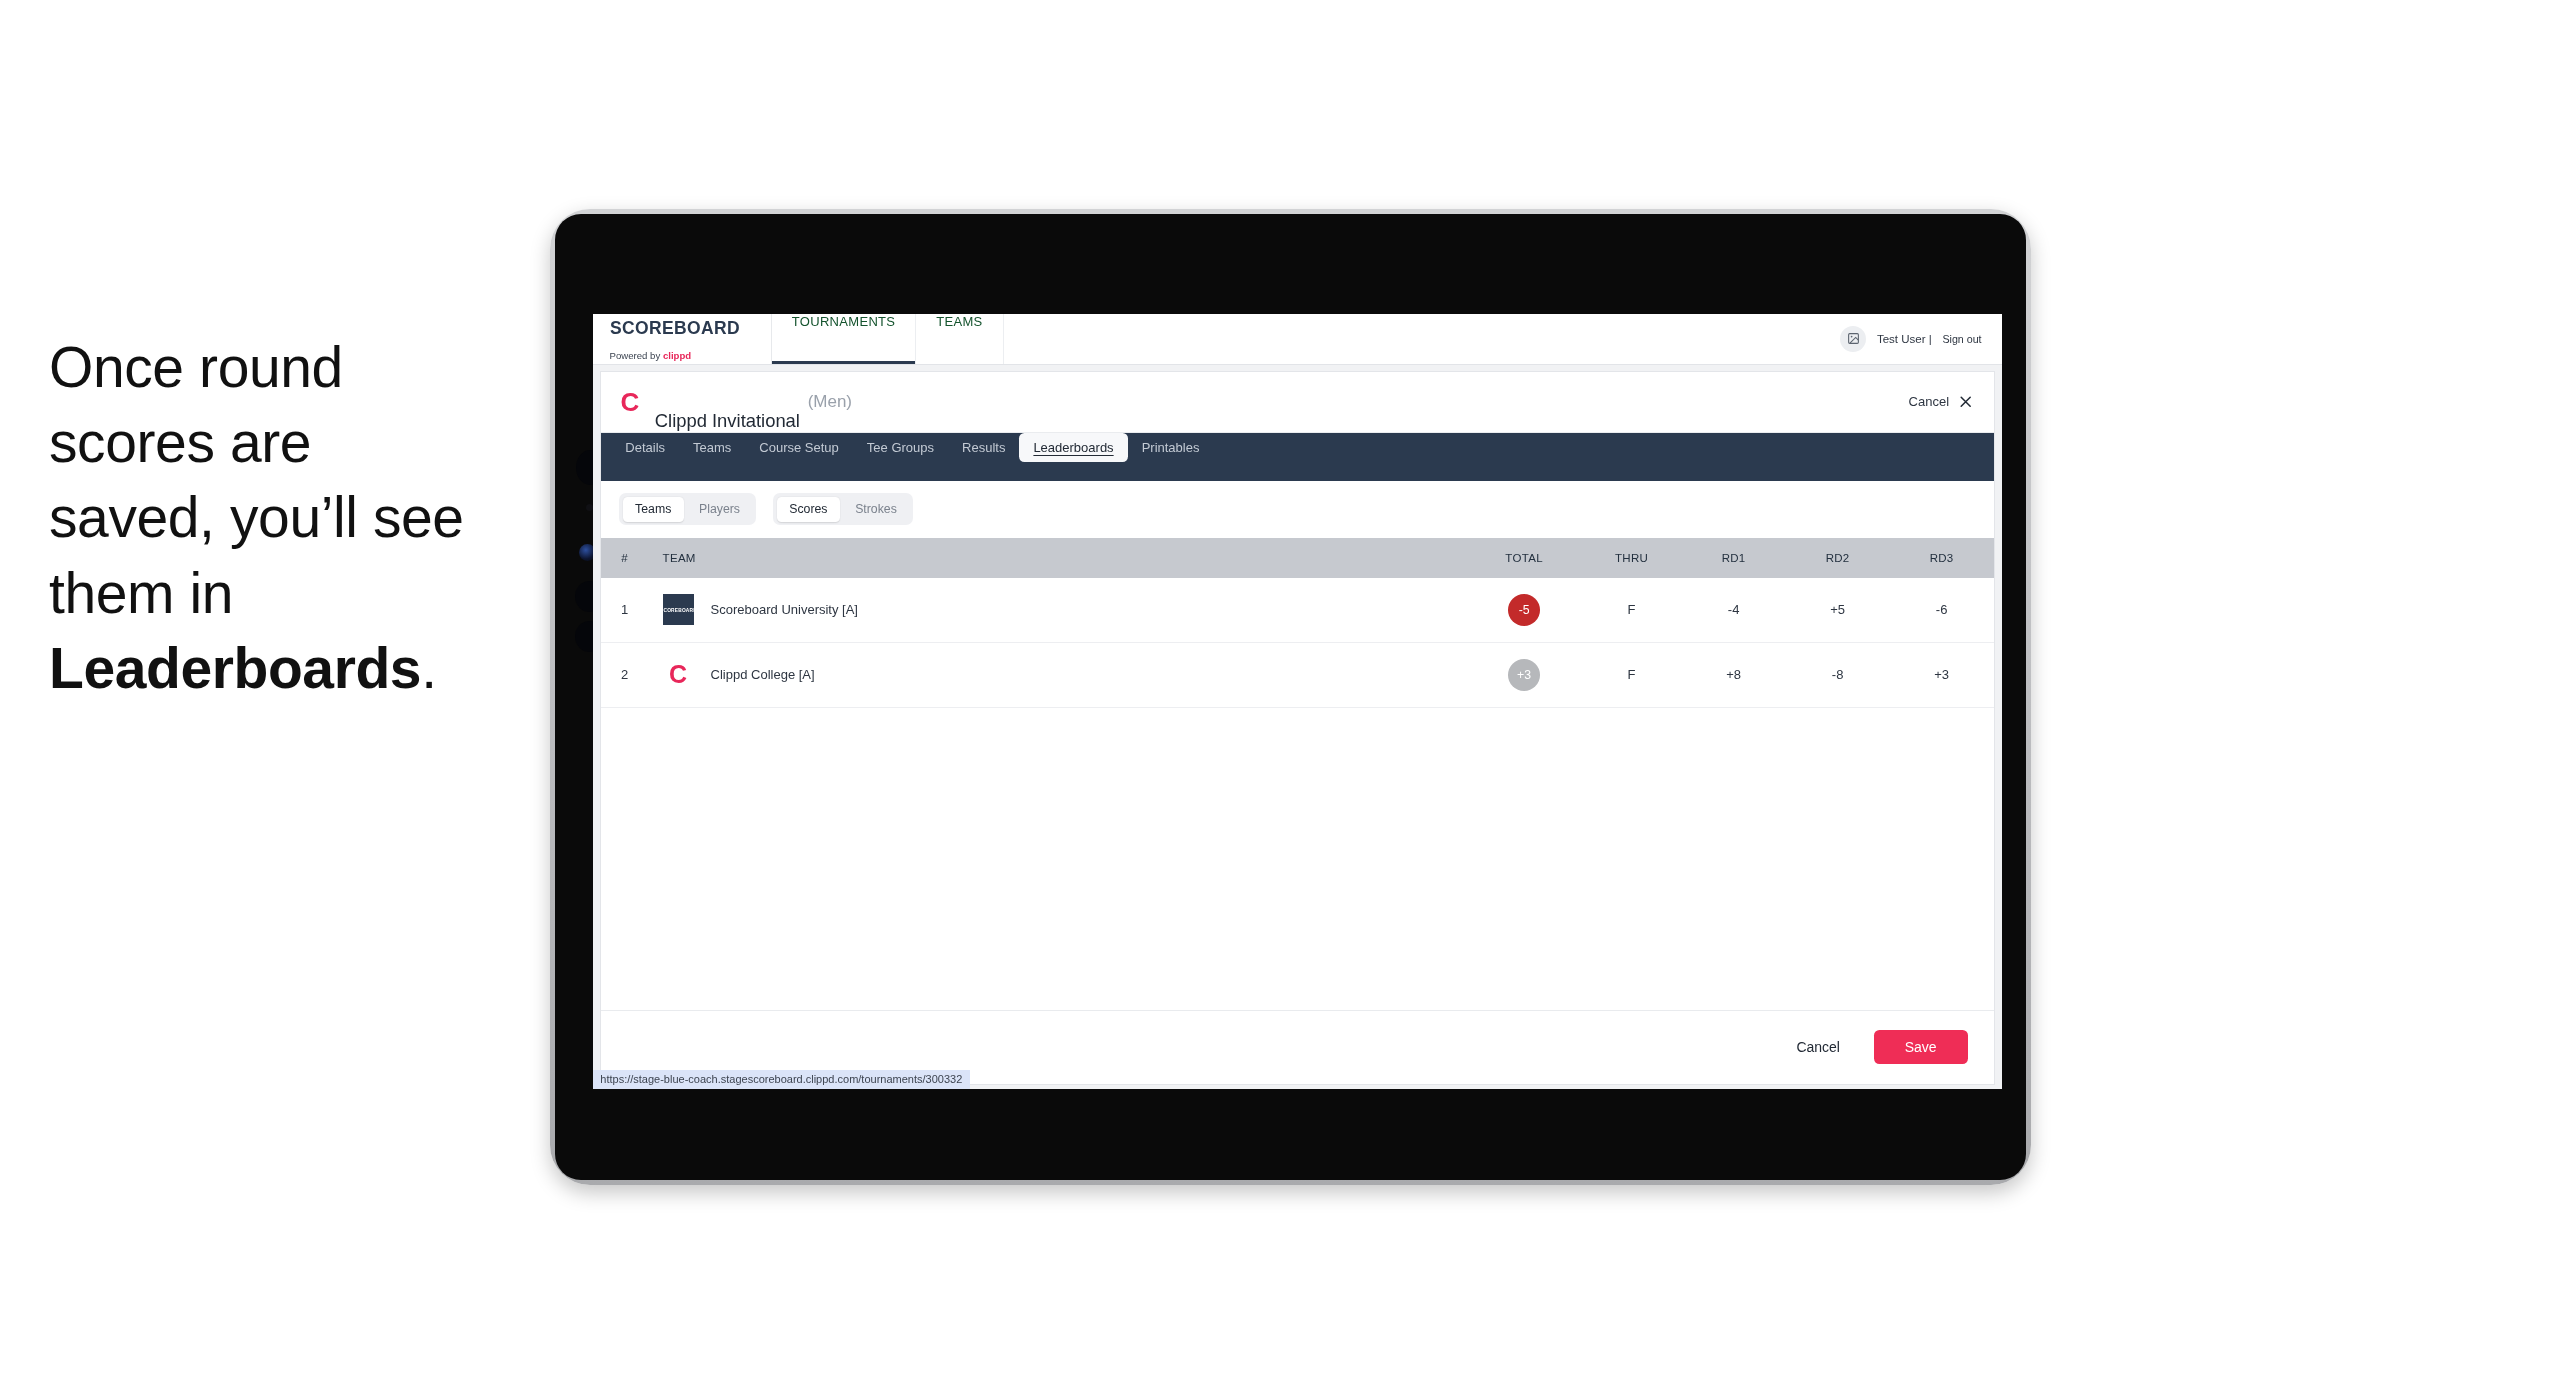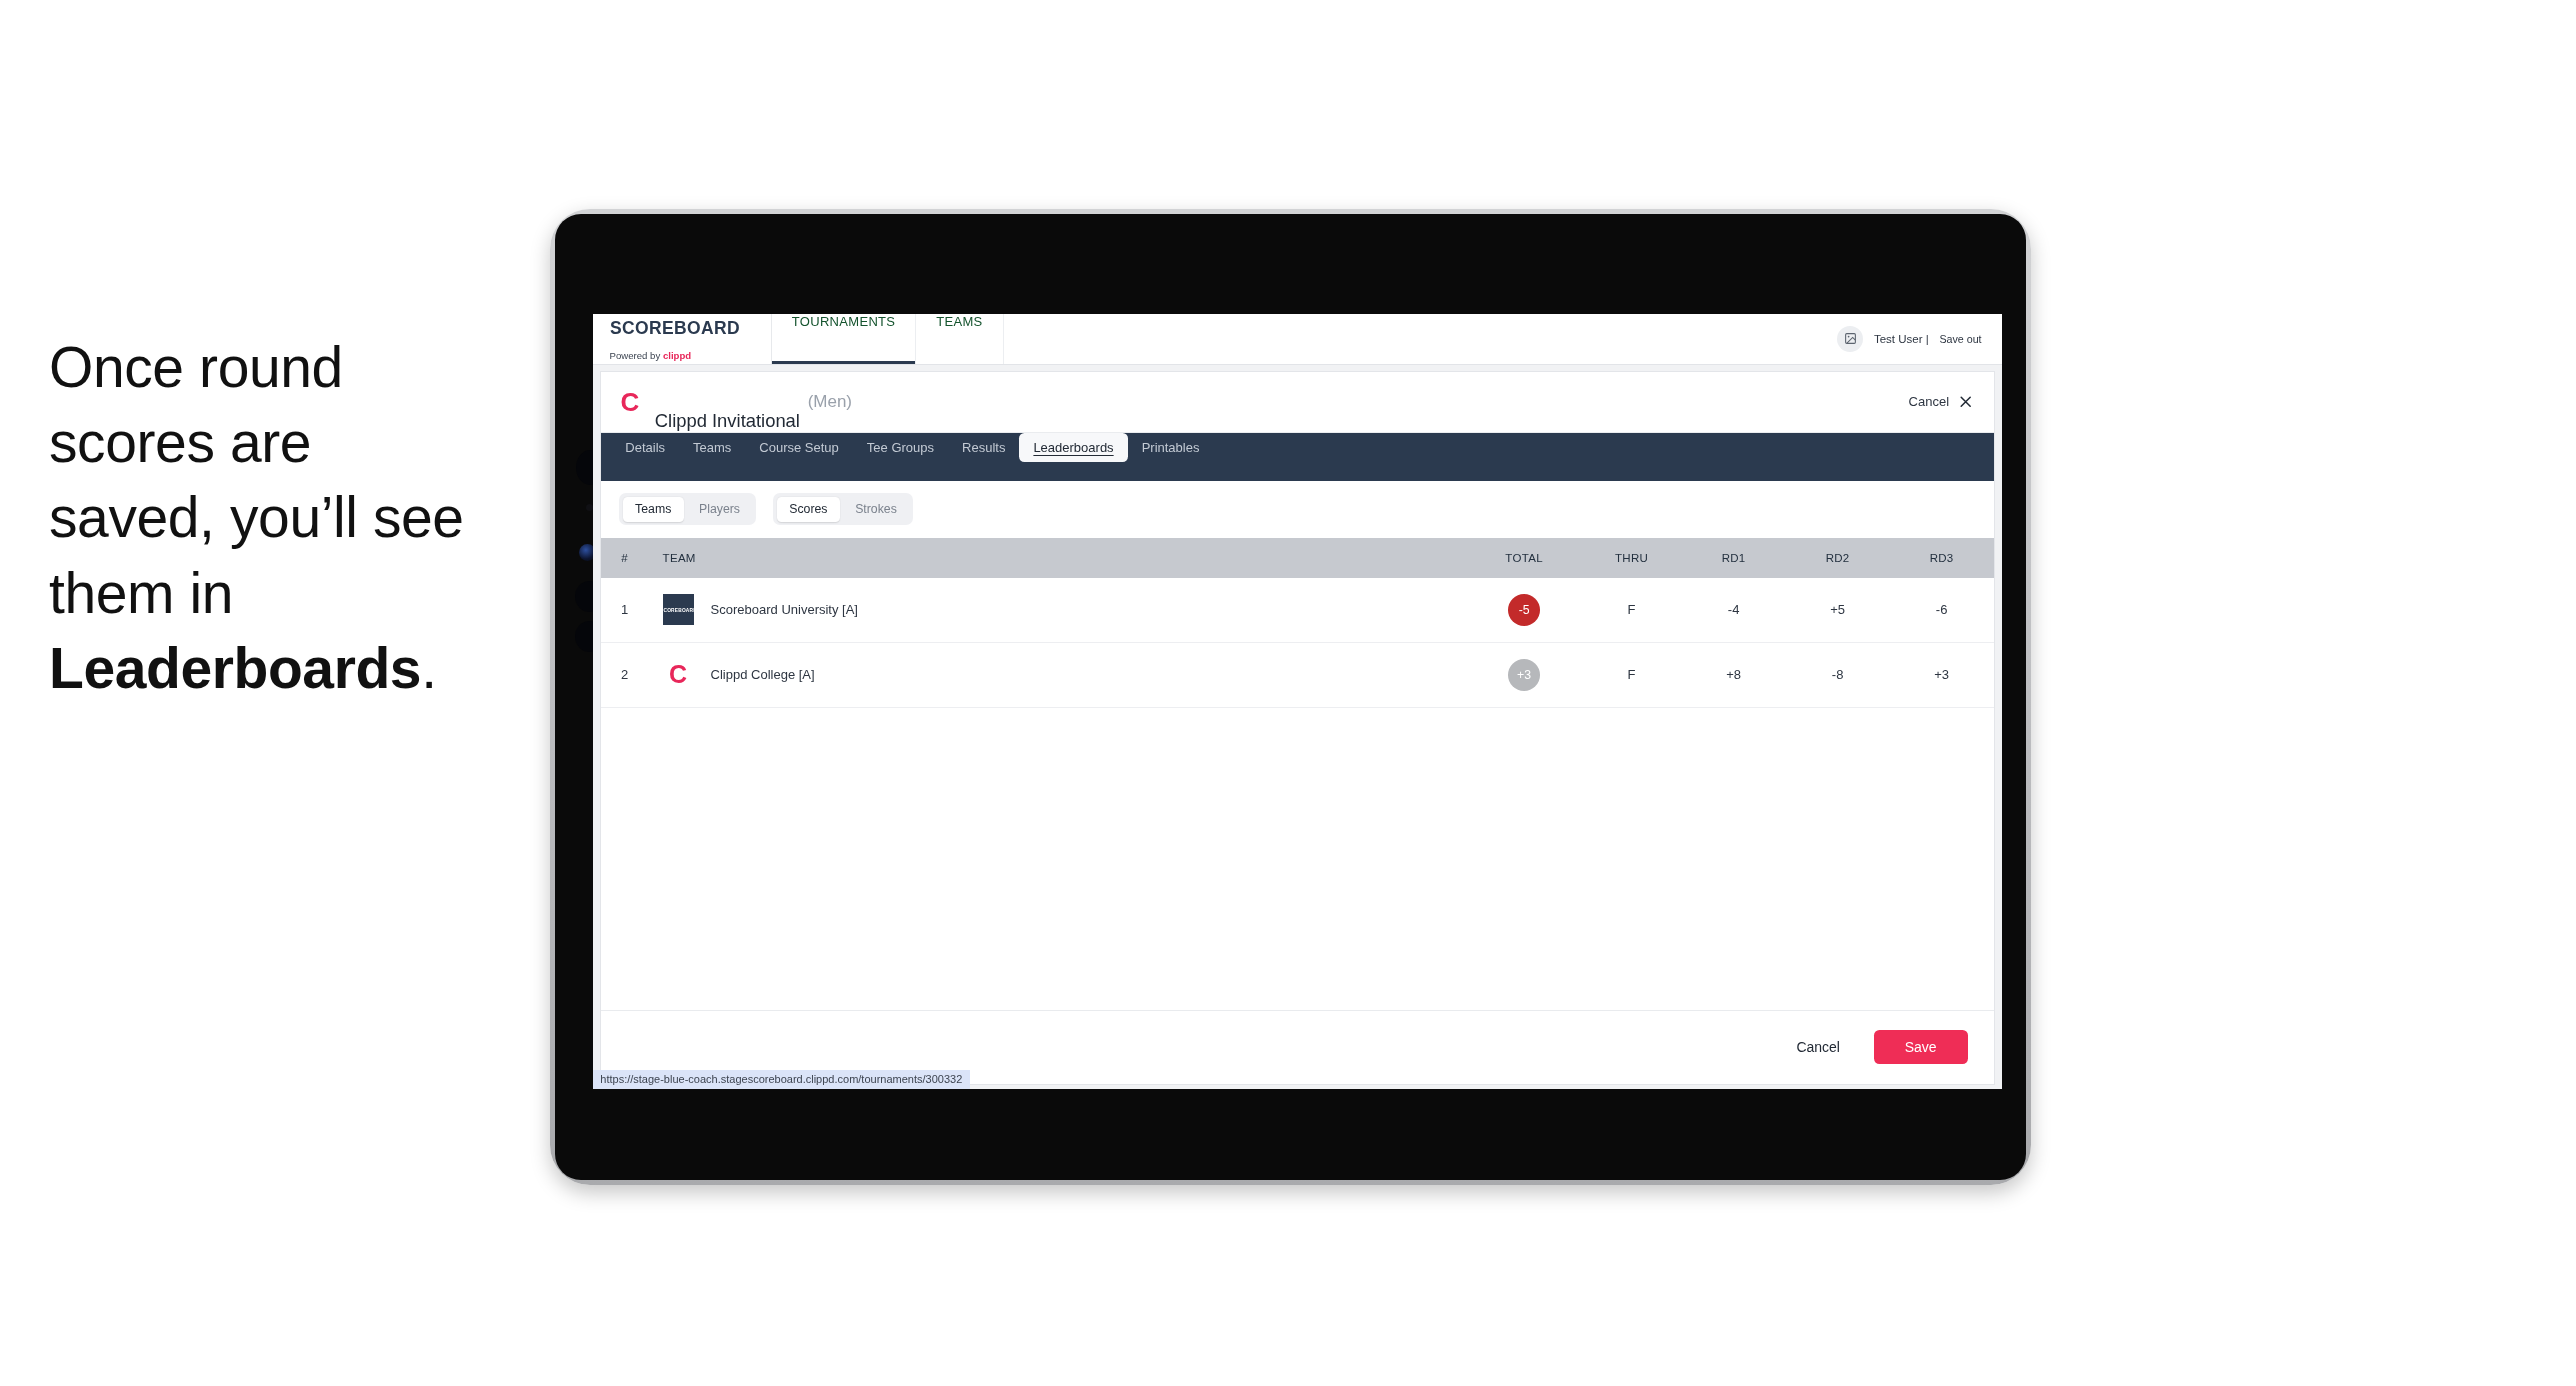--- a/index.html
+++ b/index.html
@@ -317,21 +317,21 @@
 
           <div class="userbox">
             <div class="avatar">
               <svg width="13" height="13" viewBox="0 0 24 24" fill="none" stroke="#5c646f" stroke-width="2">
                 <rect x="3" y="3" width="18" height="18" rx="2"></rect>
                 <circle cx="8.5" cy="8.5" r="1.6" fill="#5c646f" stroke="none"></circle>
                 <path d="M21 15l-5-5L5 21"></path>
               </svg>
             </div>
             <div class="user-name">Test User |</div>
-            <div class="signout">Save out</div>
+            <div class="signout">Sign out</div>
           </div>
         </div>
 
         <div class="card">
 
           <div class="card-head">
             <div class="clogo">C</div>
             <div class="tourney-title">Clippd Invitational</div>
             <div class="tourney-gender">(Men)</div>
             <div class="head-spacer"></div>

